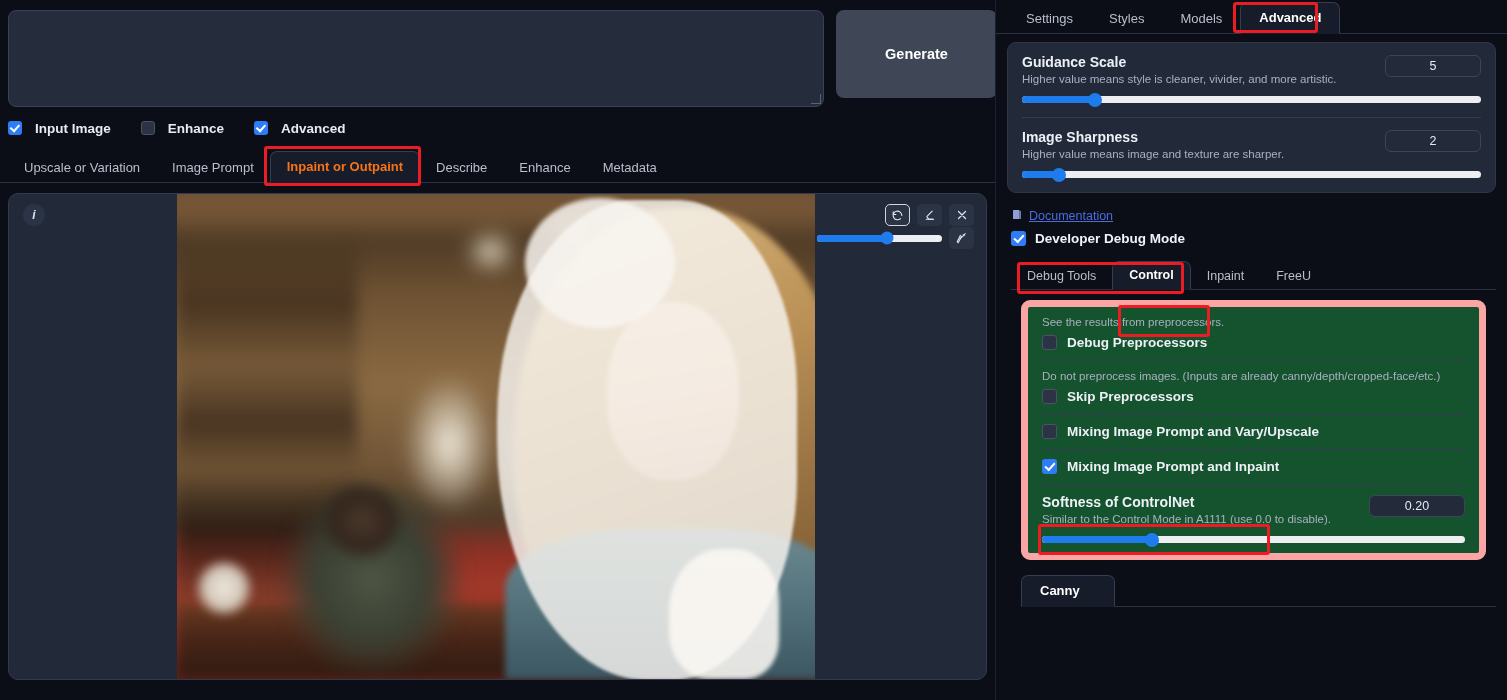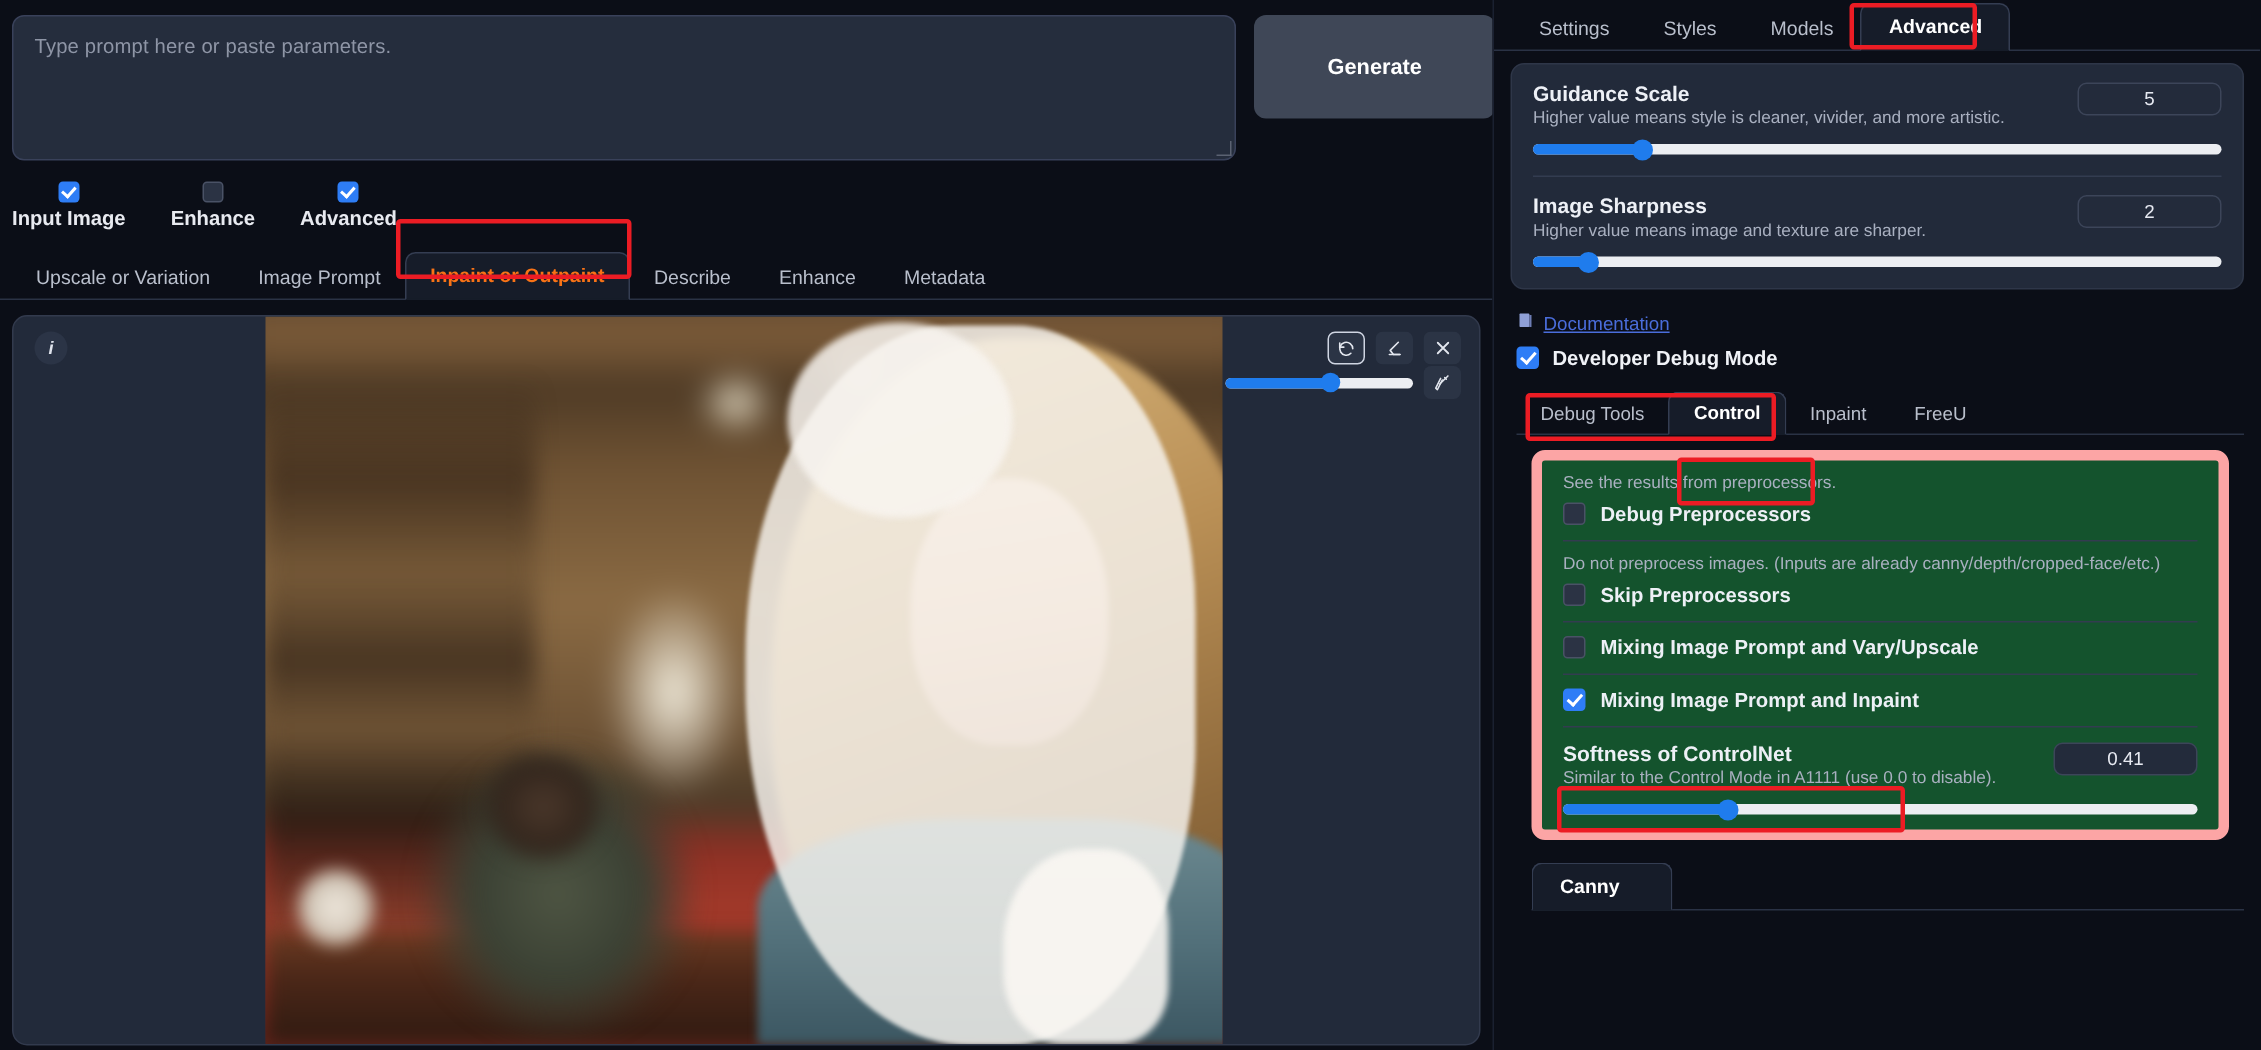--- a/index.html
+++ b/index.html
@@ -23,31 +23,31 @@
     border-radius: 8px;
     padding: 12px 14px;
     position: relative;
   }
   .prompt-placeholder { color: #8e95a6; font-size: 13.5px; letter-spacing: .1px; }
   .prompt-resize {
     position: absolute; right: 2px; bottom: 2px; width: 10px; height: 10px;
     border-right: 1px solid #5b6272; border-bottom: 1px solid #5b6272;
   }
   .generate-btn {
-    flex: 0 0 161px; height: 69px;
+    flex: 0 0 161px; height: 88px;
     background: #3f4757;
     border: none; border-radius: 8px;
     color: #ffffff; font-size: 14.5px; font-weight: bold;
     display: flex; align-items: center; justify-content: center;
     cursor: pointer;
   }
 
   
   .check-row { display: flex; align-items: center; gap: 0; padding: 14px 0 0 8px; }
-  .check-item { display: flex; align-items: center; gap: 3px; cursor: pointer; flex-direction: column; }
+  .check-item { display: flex; align-items: flex-start; gap: 13px; cursor: pointer; }
   .check-item + .check-item { margin-left: 30px; }
   .cb {
     width: 14px; height: 14px; border-radius: 3px; flex: none;
     display: flex; align-items: center; justify-content: center;
   }
   .cb.on { background: #2e7df6; }
   .cb.off { background: #2b3344; border: 1px solid #4a5266; }
   .cb.on::after {
     content: "";
     width: 4px; height: 7px;
@@ -297,21 +297,20 @@
 </style>
 </head>
 <body>
 
 <div class="app">
 
   <div class="left-pane">
 
     <div class="prompt-row">
       <div class="prompt-box">
-        <div class="prompt-placeholder">Type prompt here or paste parameters.</div>
         <div class="prompt-resize"></div>
       </div>
       <div class="generate-btn">Generate</div>
     </div>
 
     <div class="check-row">
       <div class="check-item">
         <span class="cb on"></span>
         <span class="check-label">Input Image</span>
       </div>
@@ -481,21 +480,21 @@
             <span class="lbl">Mixing Image Prompt and Inpaint</span>
           </div>
         </div>
 
         <div class="opt-row">
           <div class="slider-head">
             <div>
               <div class="slider-title">Softness of ControlNet</div>
               <div class="slider-desc">Similar to the Control Mode in A1111 (use 0.0 to disable).</div>
             </div>
-            <div class="num-field">0.41</div>
+            <div class="num-field">0.20</div>
           </div>
           <div class="track">
             <div class="fill" style="width:26%"></div>
             <div class="knob" style="left:26%"></div>
           </div>
         </div>
       </div>
 
       <div class="bottom-tabs">
         <div class="bottom-tab">Canny</div>

